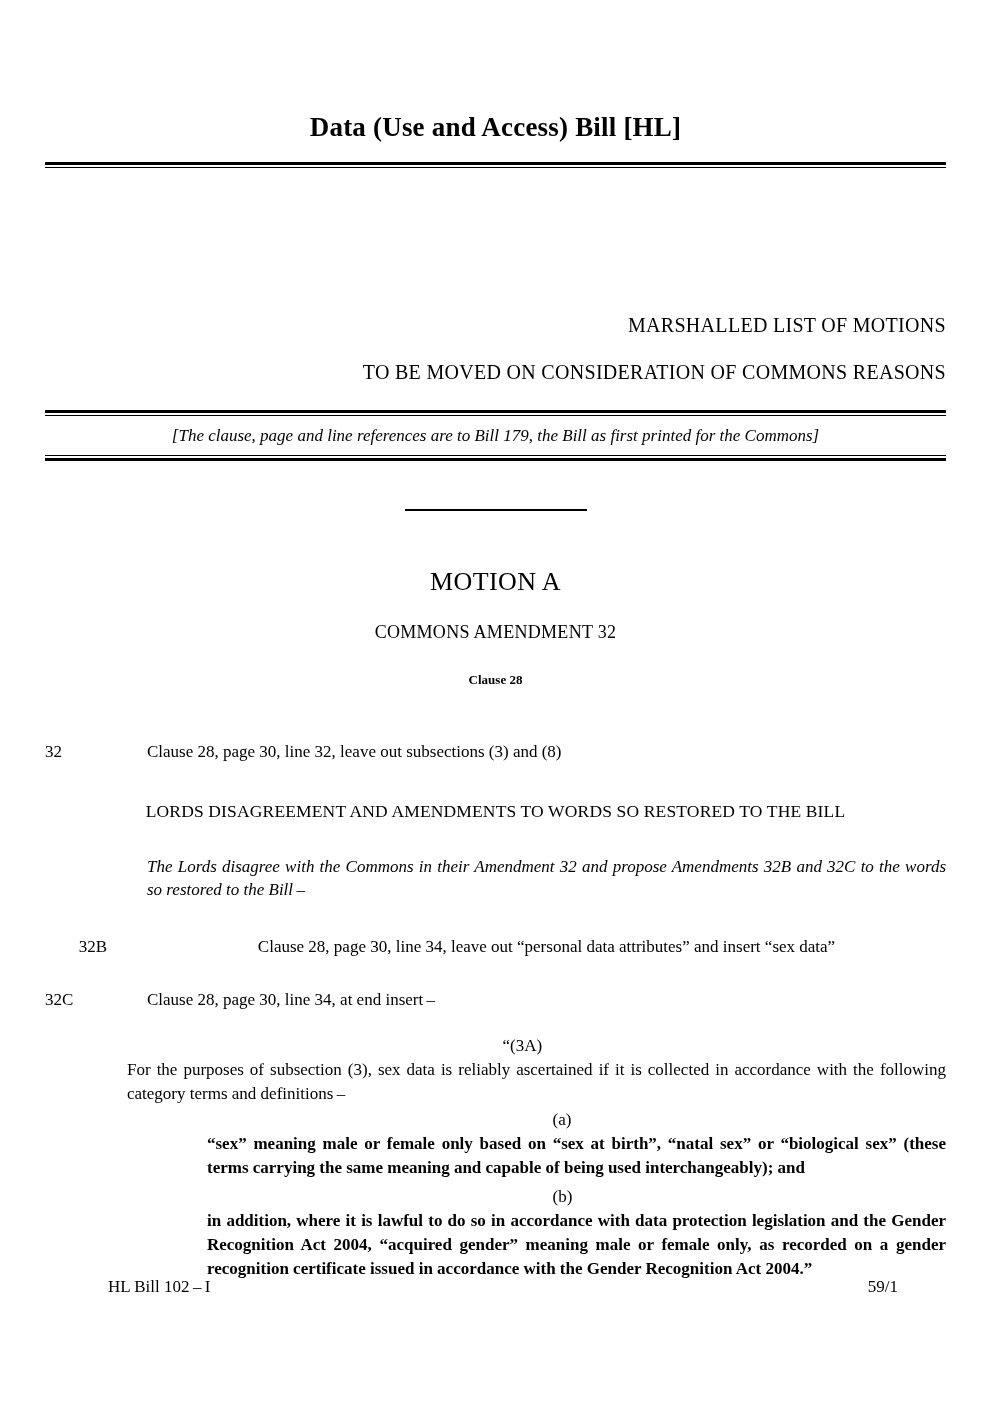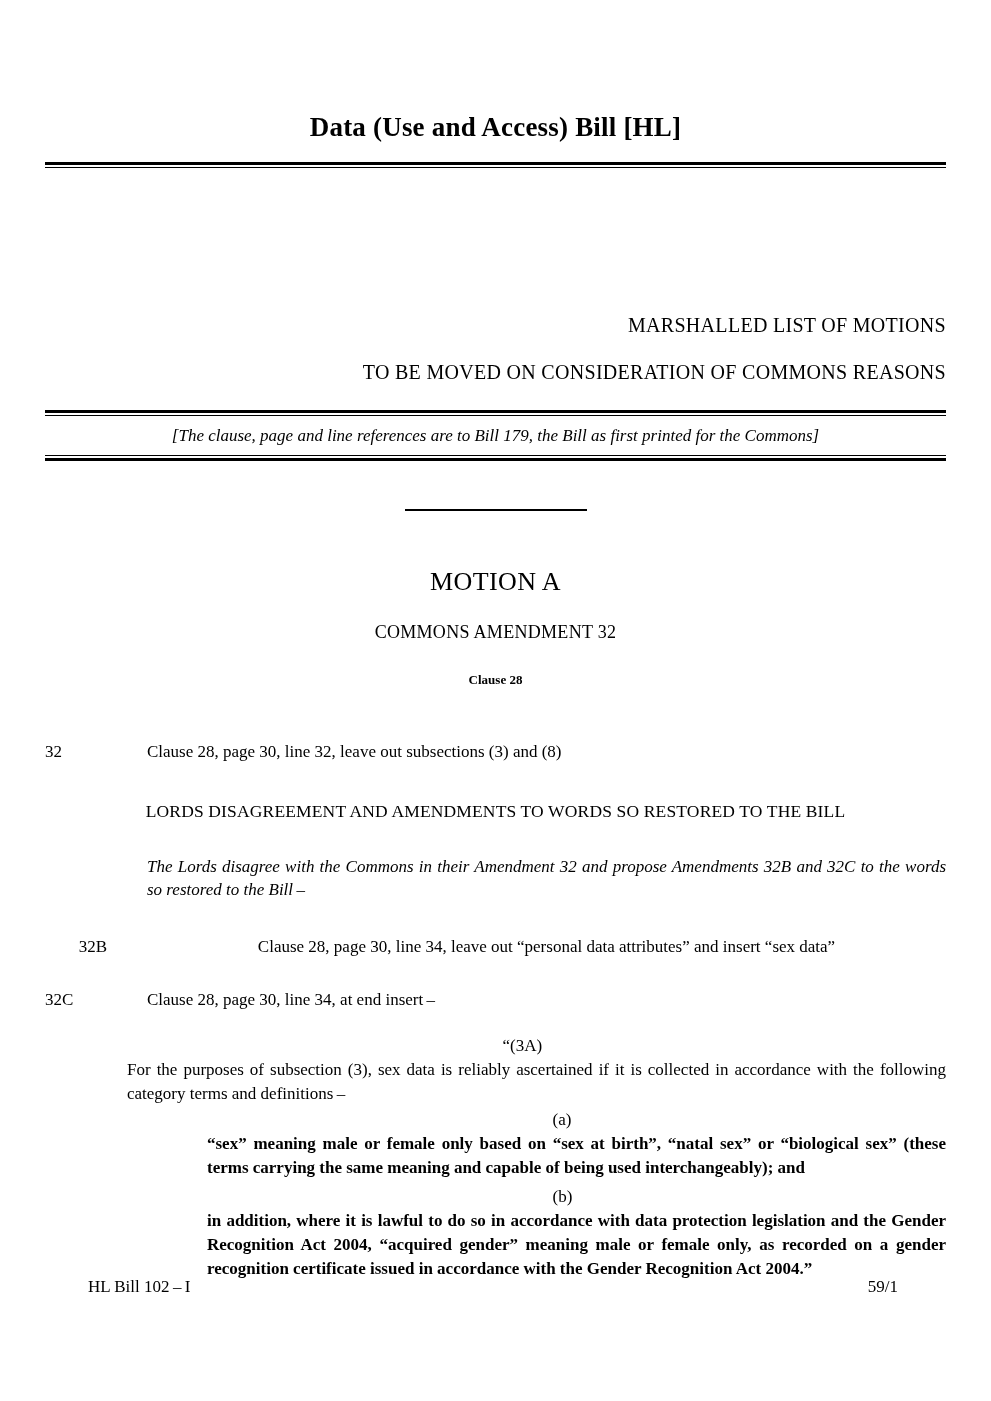--- a/index.html
+++ b/index.html
@@ -186,21 +186,21 @@
     text-justify: inter-word;
     font-weight: bold;
   }
   .lvl2-b {
     margin-top: 4px;
   }
 
   
   .footer {
     position: absolute;
-    left: 88px;
+    left: 108px;
     right: 93px;
     bottom: 112px;
     display: flex;
     justify-content: space-between;
     align-items: center;
     font-size: 17px;
   }
 </style>
 </head>
 <body>

